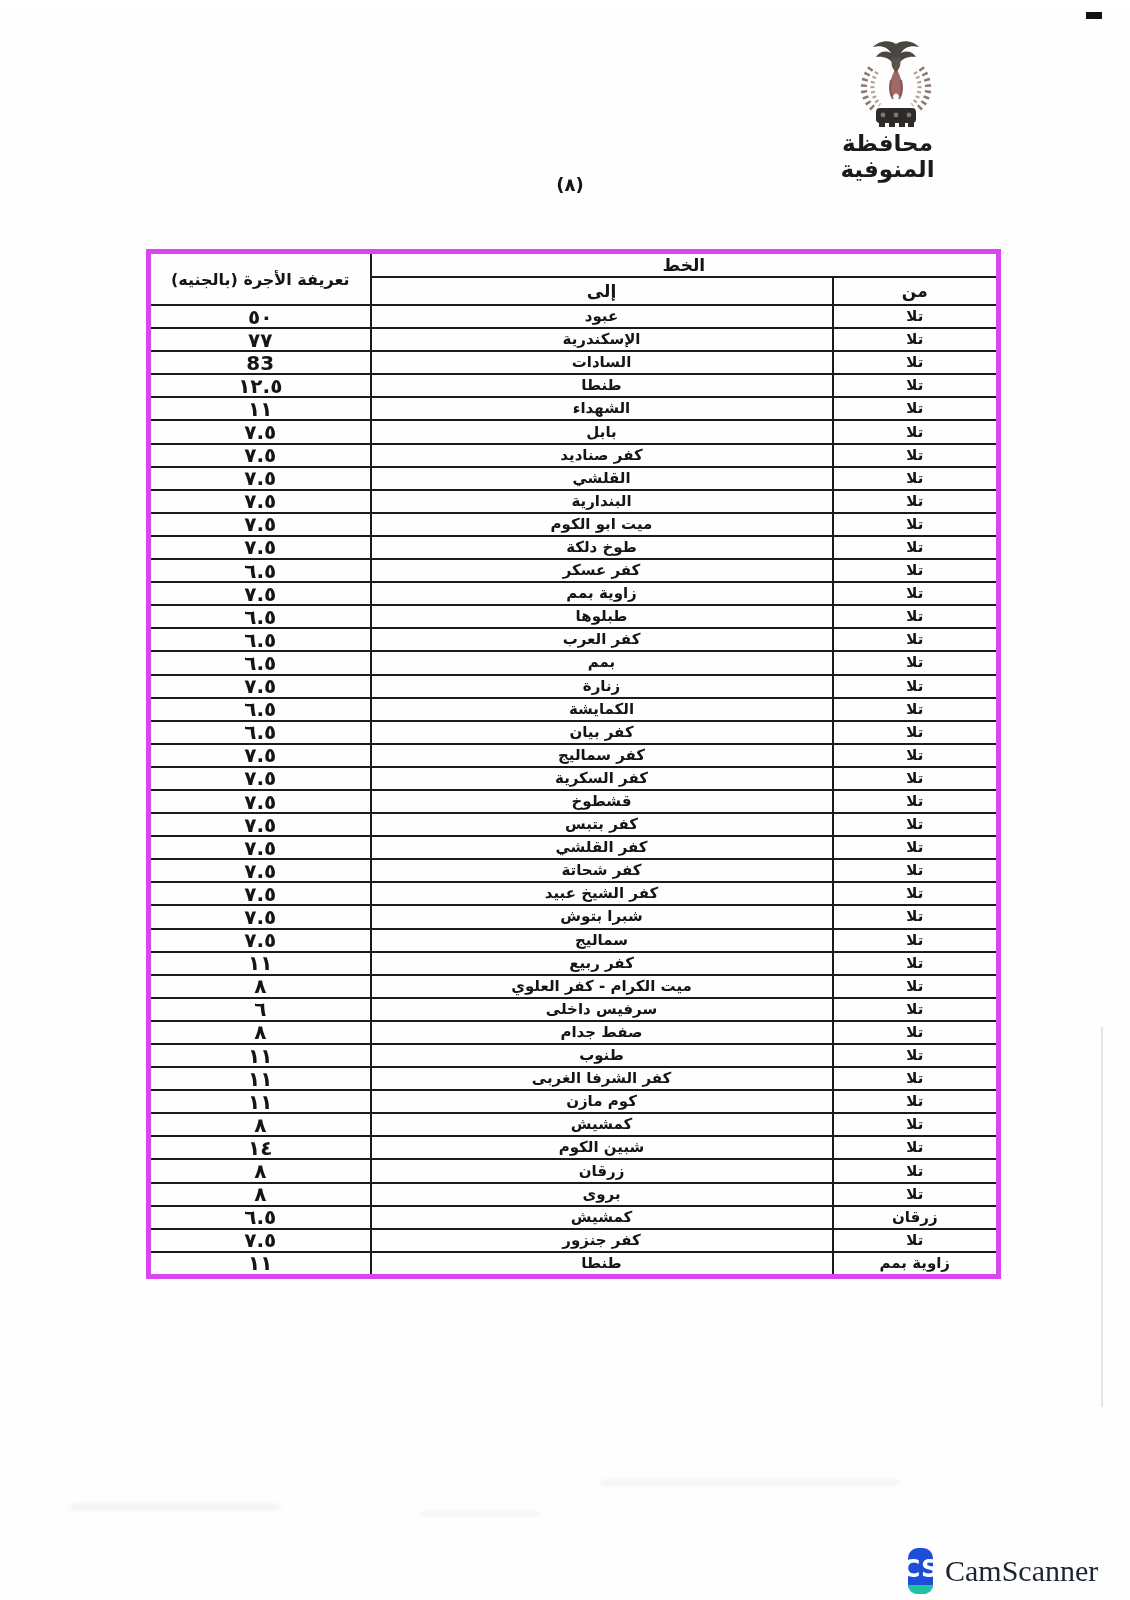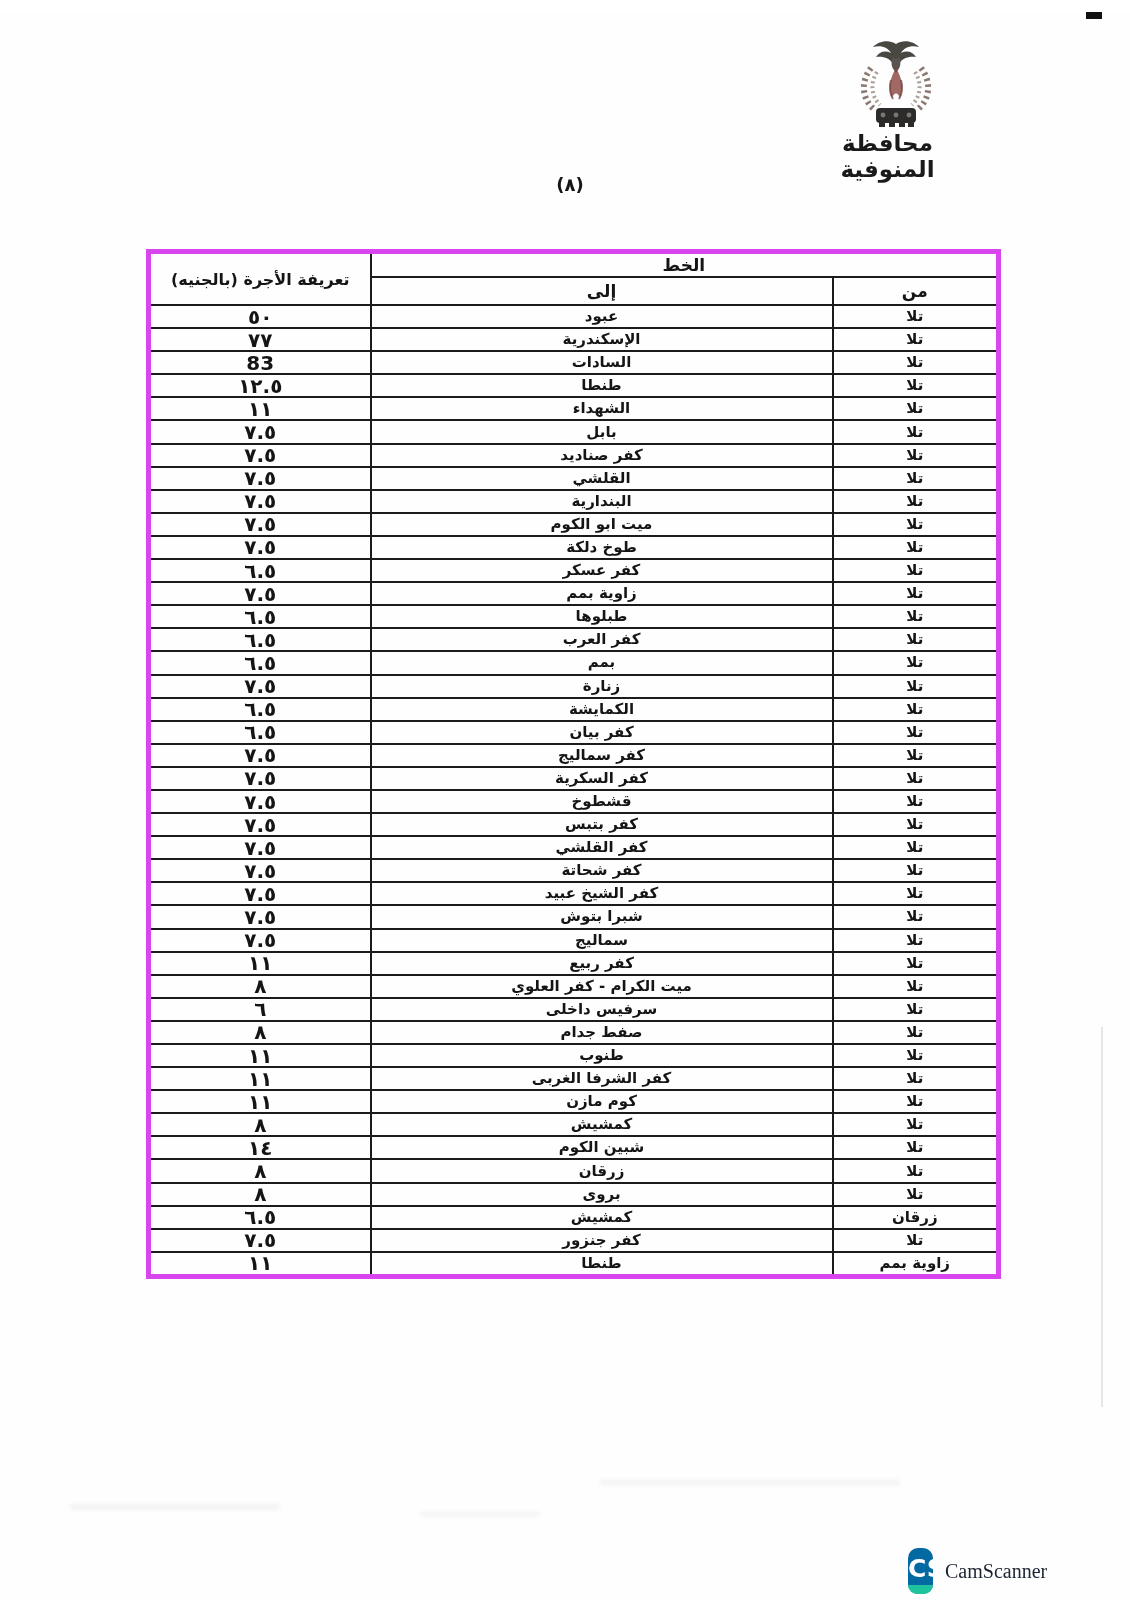--- a/index.html
+++ b/index.html
@@ -45,26 +45,26 @@
   col.c-fare{width:222px;}
   th.line-h{height:22px;font-size:17px;}
   th.sub-h{height:26px;font-size:17px;}
   th.fare-h{font-size:16px;}
   tbody td{height:21.1px;font-size:15px;line-height:1;}
   td.fare-cell{font-size:20px;}
 
   
   .camscanner{position:absolute;left:908px;top:1536px;display:flex;align-items:center;gap:12px;}
   .cs-badge{
-    position:relative;width:25px;height:46px;border-radius:10px;background:#0369a1;
-    display:flex;align-items:center;justify-content:flex-start;
+    position:relative;width:25px;height:46px;border-radius:10px;background:#1d4ed8;
+    display:flex;align-items:center;justify-content:center;
   }
   .cs-badge .cs-txt{color:#ffffff;font-size:25px;font-weight:bold;letter-spacing:0px;line-height:1;margin-top:-6px;}
   .cs-teal{position:absolute;bottom:0;left:0;width:100%;height:9px;background:#1fc49f;border-radius:0 0 10px 10px;}
-  .cs-label{font-family:"Liberation Serif","DejaVu Serif",serif;font-size:20px;color:#1c2433;}
+  .cs-label{font-family:"Liberation Serif","DejaVu Serif",serif;font-size:30px;color:#1c2433;}
 </style>
 </head>
 <body>
 
 <div class="page">
 
   <div class="corner-mark"></div>
   <div class="edge-line"></div>
   <div class="smudge s1"></div>
   <div class="smudge s2"></div>

